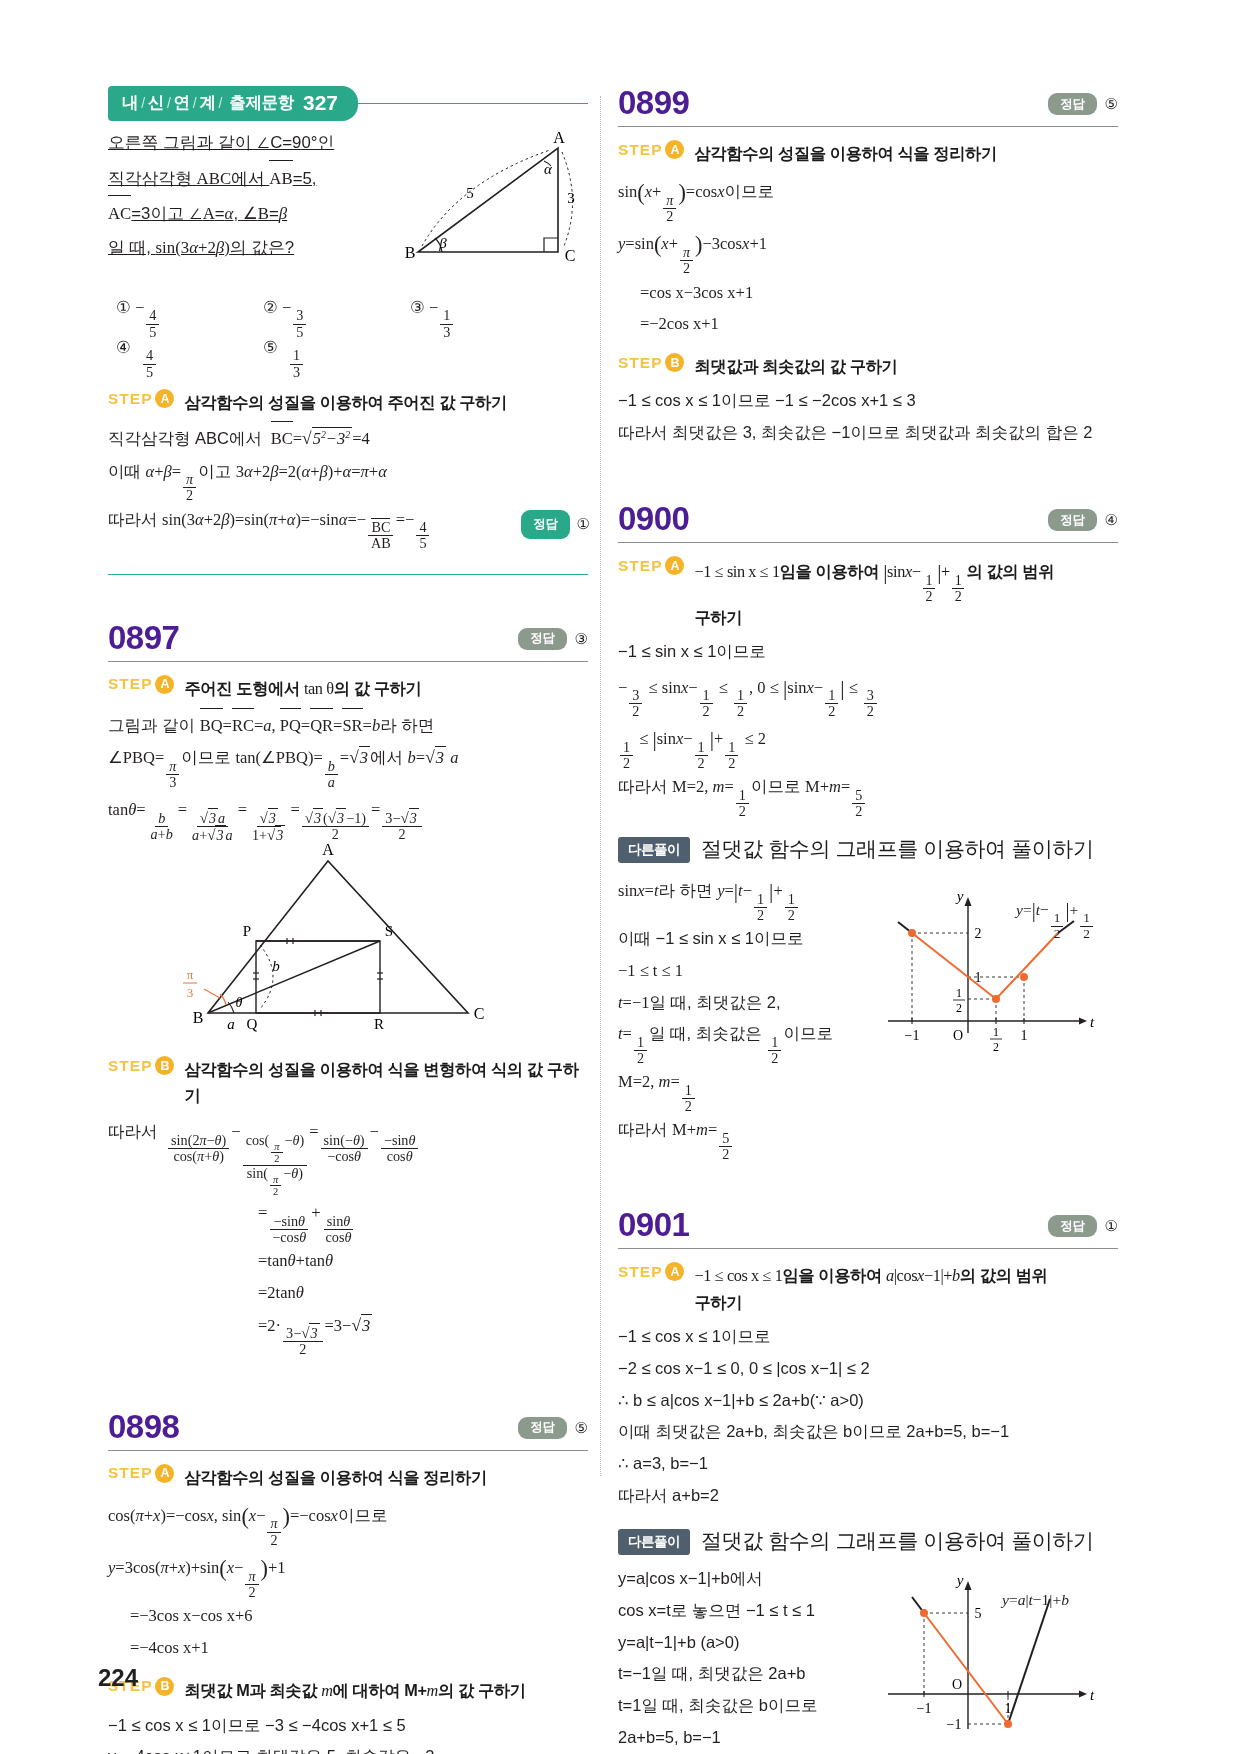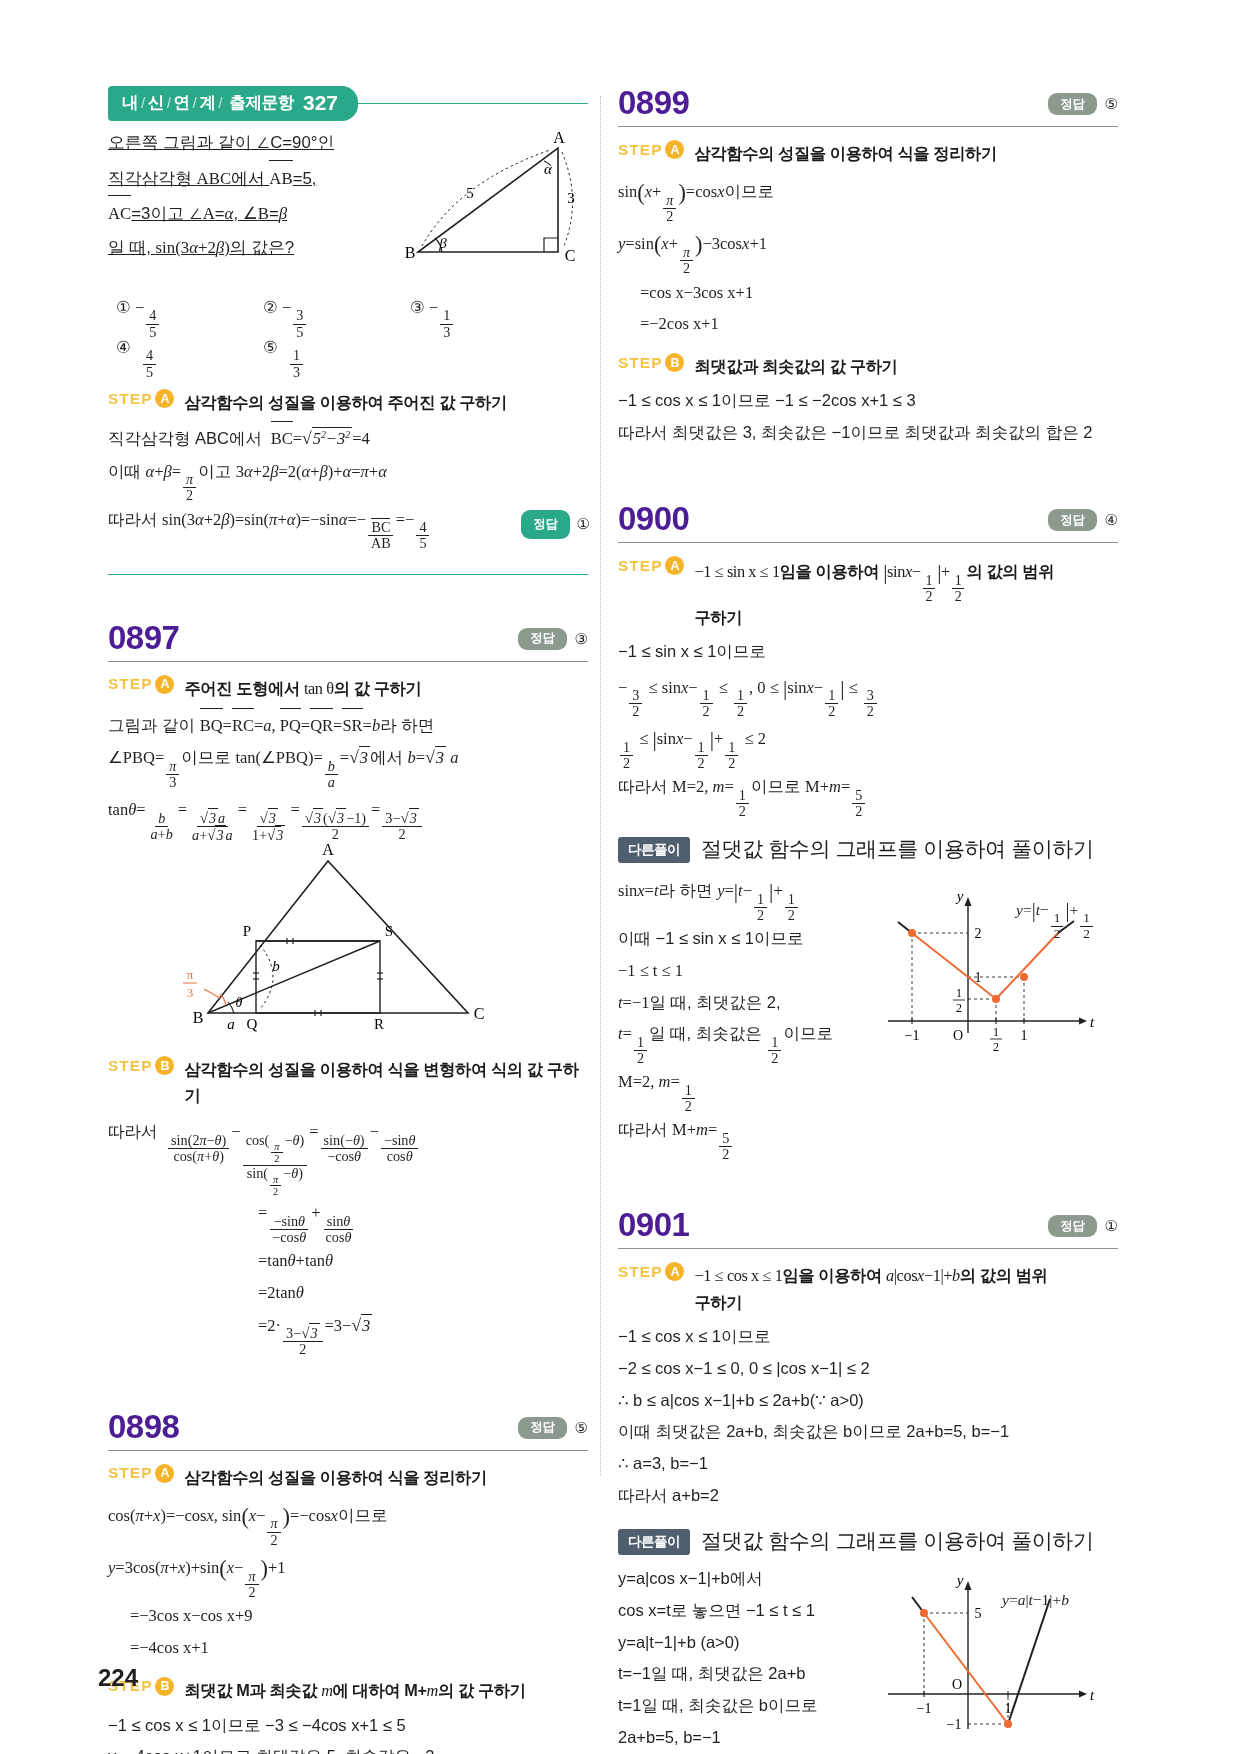--- a/index.html
+++ b/index.html
@@ -430,21 +430,21 @@
             <span class="n"><i>π</i></span>
             <span class="d">2</span>
           </span><span style="font-size:1.35em;vertical-align:-.12em">)</span>=−cos<i>x</i></span>이므로
     </div>
     <div class="line" style="font-family:'Liberation Serif',serif">
       <i>y</i>=3cos(<i>π</i>+<i>x</i>)+sin<span style="font-size:1.35em;vertical-align:-.12em">(</span><i>x</i>−<span class="frac">
           <span class="n"><i>π</i></span>
           <span class="d">2</span>
         </span><span style="font-size:1.35em;vertical-align:-.12em">)</span>+1
     </div>
-    <div class="line ind1" style="font-family:'Liberation Serif',serif">=−3cos x−cos x+9</div>
+    <div class="line ind1" style="font-family:'Liberation Serif',serif">=−3cos x−cos x+6</div>
     <div class="line ind1" style="font-family:'Liberation Serif',serif">=−4cos x+1</div>
 
     <div class="step">
       <span class="step-tag">
           <span>STEP</span>
           <span class="step-circ">B</span>
         </span>
       <span class="step-title"><span>최댓값 M과 최솟값 </span><span class="mth"><i>m</i></span><span>에 대하여 M+</span><span class="mth"><i>m</i></span><span>의 값 구하기</span></span>
     </div>
 

